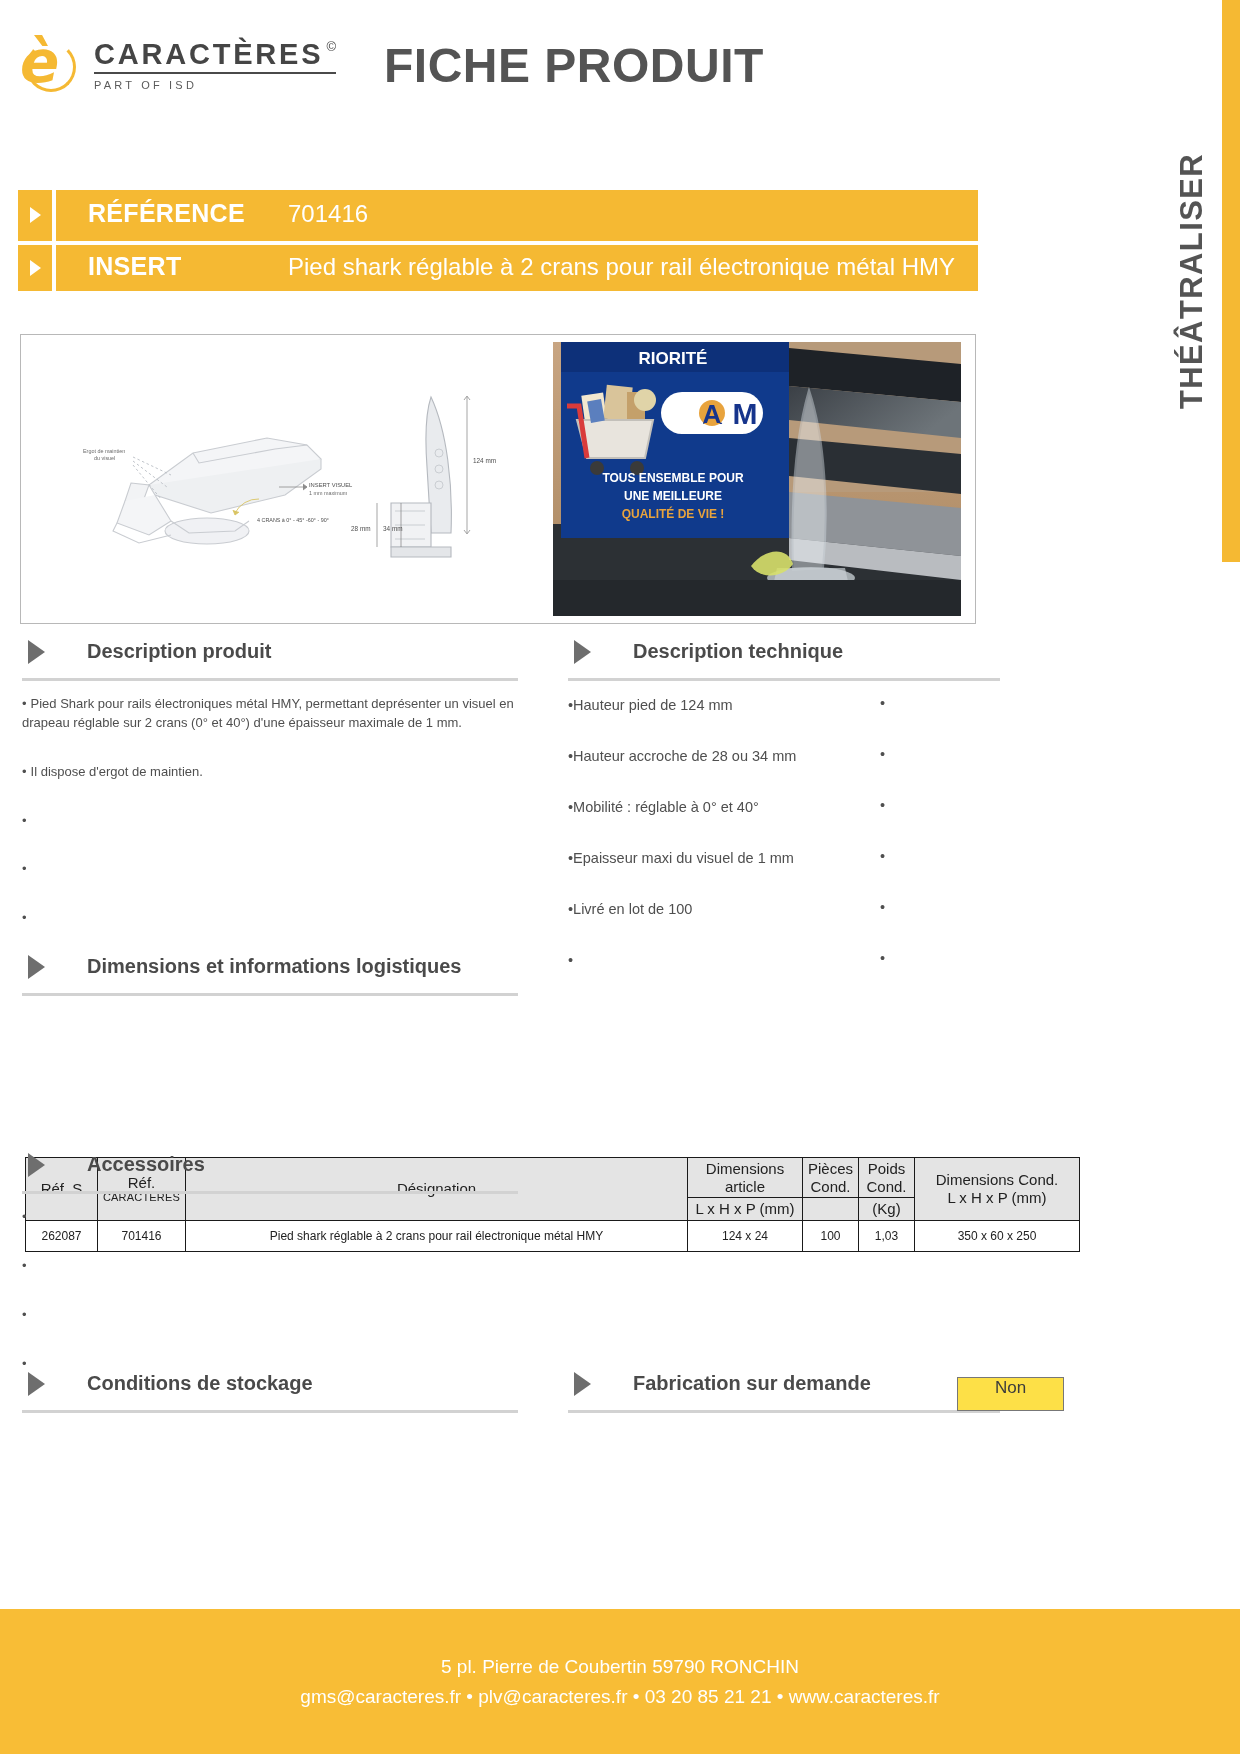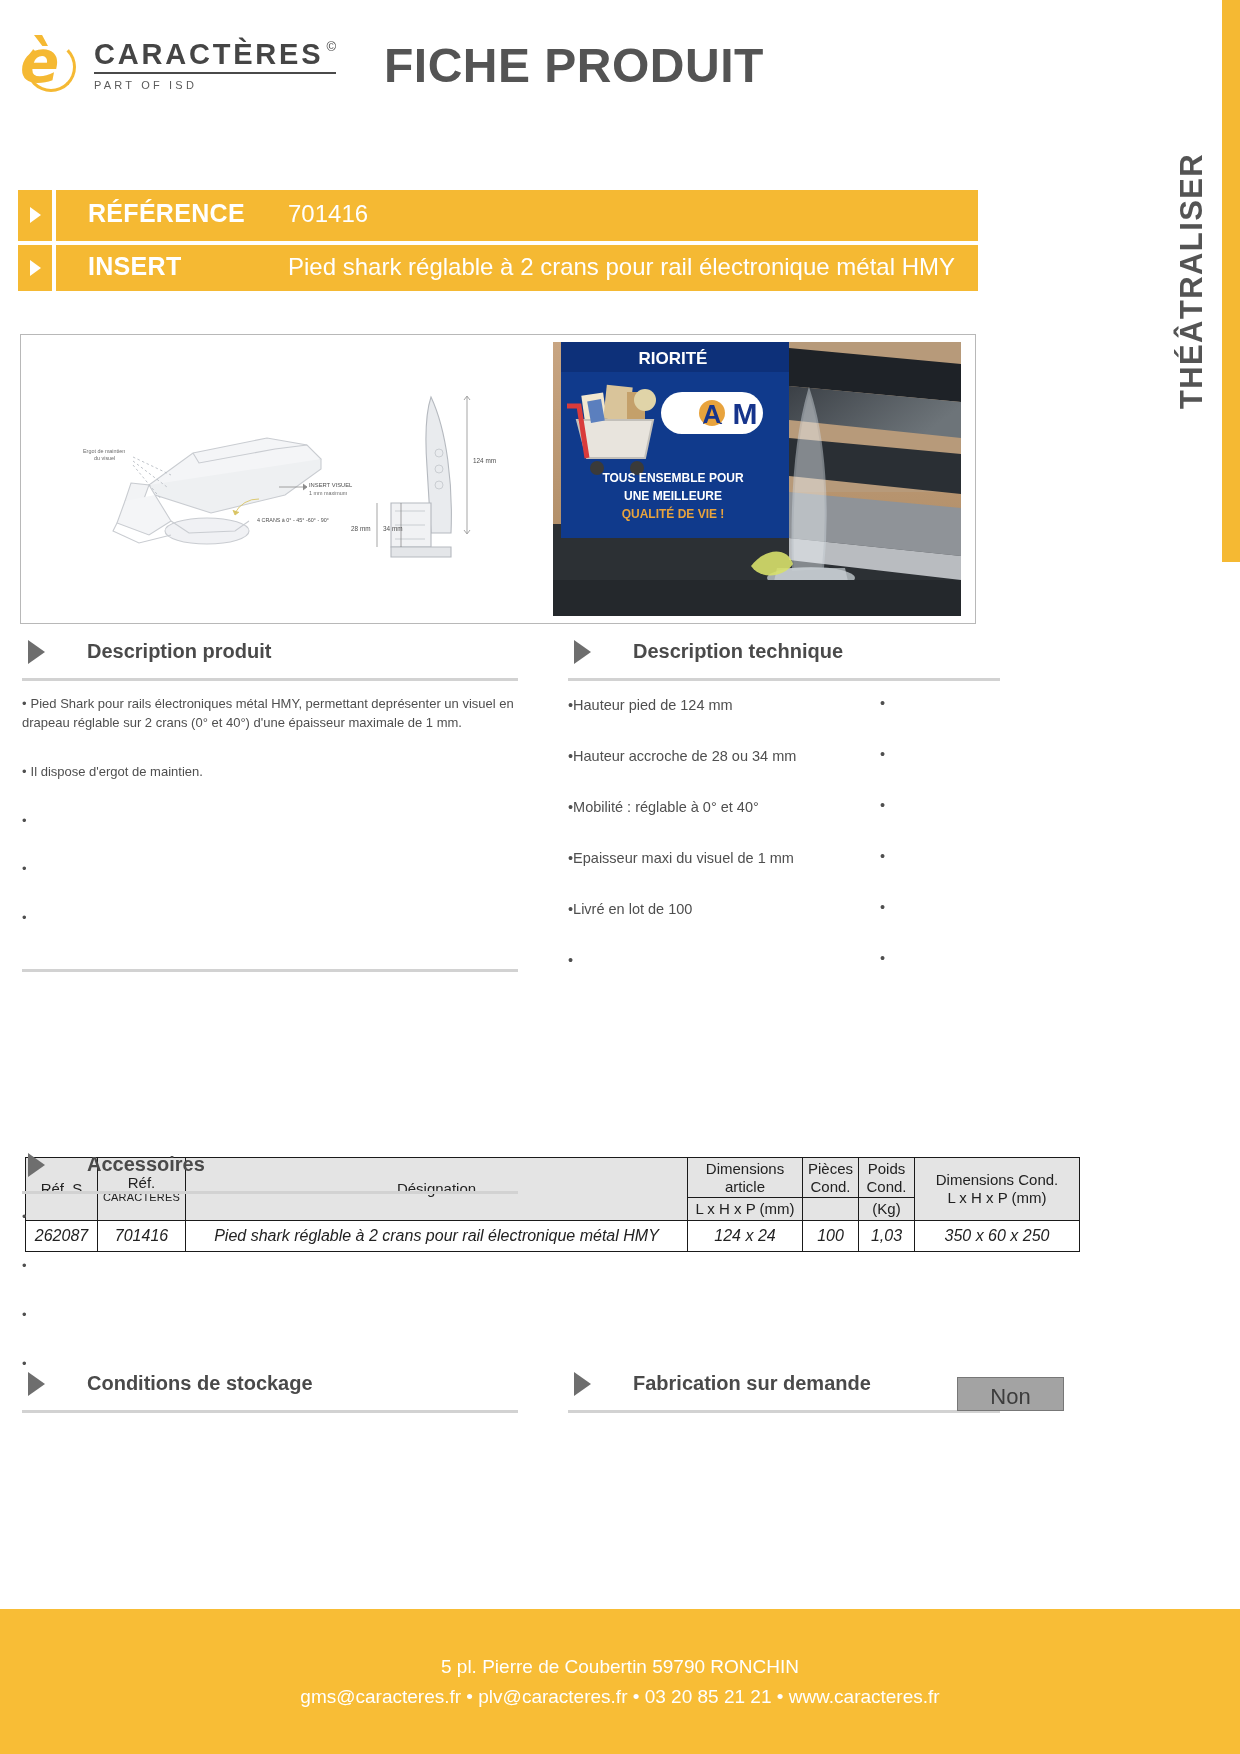--- a/index.html
+++ b/index.html
@@ -284,44 +284,43 @@
     color: #222222;
     padding: 2px 3px;
   }
   table.logi thead th {
     background: #e4e4e4;
     font-size: 15px;
     line-height: 1.18;
   }
   table.logi tbody td {
     background: #ffffff;
-    font-size: 16px;
+    font-size: 12px;
     height: 26px;
-    font-style: italic;
   }
   .sub-small {
     display: block;
     font-size: 11px;
     letter-spacing: 0.2px;
   }
 
   
   .non-box {
     position: absolute;
     top: 1377px;
     left: 957px;
     width: 105px;
     height: 32px;
     border: 1px solid #777777;
     display: flex;
-    align-items: flex-end;
+    align-items: flex-start;
     justify-content: center;
-    font-size: 22px;
+    font-size: 17px;
     color: #3c3c3c;
-    background: #a3a3a3;
+    background: #fde047;
   }
 
   
   .footer {
     position: absolute;
     left: 0;
     bottom: 0;
     width: 1240px;
     height: 145px;
     background: #f8bd36;
@@ -559,20 +558,24 @@
       <div class="t-right"><span class="b-dot">•</span><span></span></div>
     </div>
     <div class="tech-row">
       <div class="t-left"><span class="b-dot">•</span><span></span></div>
       <div class="t-right"><span class="b-dot">•</span><span></span></div>
     </div>
   </div>
 </div>
 
 <div class="sec" style="top:955px; left:22px; width:496px;">
+  <div class="sec-head">
+    <div class="sec-tri"></div>
+    <div class="sec-title">Dimensions et informations logistiques</div>
+  </div>
   <div class="sec-rule"></div>
 </div>
 
 <div class="table-wrap">
   <table class="logi">
     <colgroup>
       <col style="width:72px">
         <col style="width:88px">
         <col>
         <col style="width:115px">

